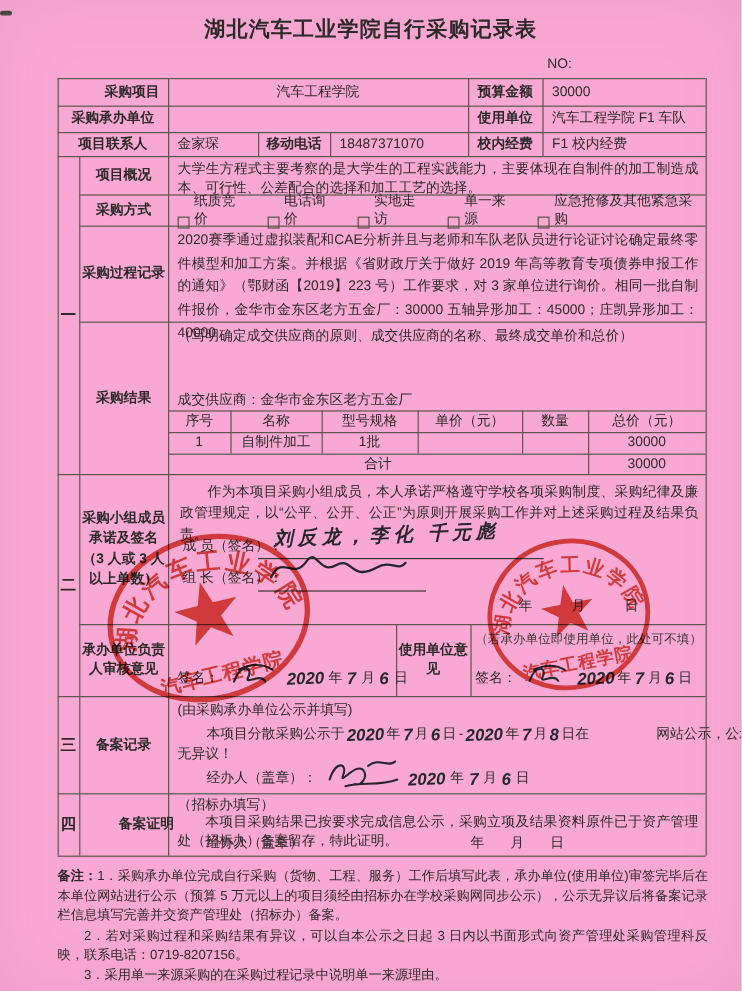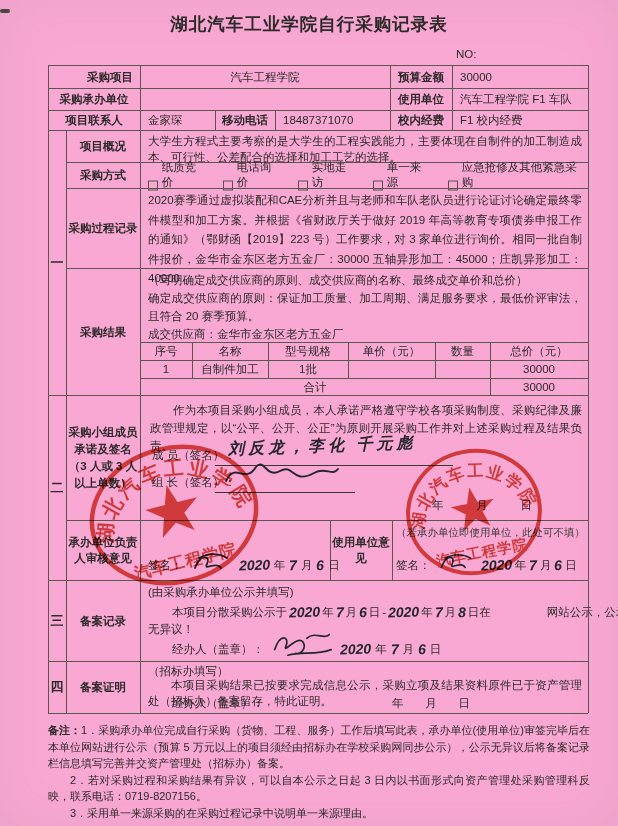--- a/index.html
+++ b/index.html
@@ -92,21 +92,21 @@
   <div class="abs flex c sec-num" style="left:48px;top:580px;width:18px;height:81px;">三</div>
   <div class="abs flex c sec-num" style="left:48px;top:661px;width:18px;height:52px;">四</div>
 
   <div class="abs flex c b fs" style="left:66px;top:130px;width:74px;height:32px;">项目概况</div>
   <div class="abs flex c b fs" style="left:66px;top:162px;width:74px;height:26px;">采购方式</div>
   <div class="abs flex c b fs" style="left:66px;top:188px;width:74px;height:80px;">采购过程记录</div>
   <div class="abs flex c b fs" style="left:66px;top:268px;width:74px;height:127px;">采购结果</div>
   <div class="abs flex c b fs" style="left:68px;top:395px;width:70px;height:125px;line-height:17px;">采购小组成员承诺及签名（3 人或 3 人以上单数）</div>
   <div class="abs flex c b fs" style="left:68px;top:520px;width:70px;height:60px;line-height:16px;">承办单位负责人审核意见</div>
   <div class="abs flex c b fs" style="left:66px;top:580px;width:74px;height:81px;">备案记录</div>
-  <div class="abs flex c b fs" style="left:66px;top:661px;width:74px;height:52px;">备案证明</div>
+  <div class="abs flex c b fs" style="left:66px;top:661px;width:74px;height:52px;padding-left:19px;">备案证明</div>
 
   <div class="abs wrap" style="left:148px;top:133px;width:434px;">大学生方程式主要考察的是大学生的工程实践能力，主要体现在自制件的加工制造成本、可行性、公差配合的选择和加工工艺的选择。</div>
 
   <div class="abs flex" style="left:148px;top:162px;width:436px;height:26px;gap:17px;">
     <span class="opt">
         <span class="cb"></span>
         <span>纸质竞价</span>
       </span>
     <span class="opt">
         <span class="cb"></span>
@@ -122,21 +122,20 @@
       </span>
     <span class="opt">
         <span class="cb"></span>
         <span>应急抢修及其他紧急采购</span>
       </span>
   </div>
 
   <div class="abs wrap" style="left:148px;top:191px;width:434px;line-height:19.5px;">2020赛季通过虚拟装配和CAE分析并且与老师和车队老队员进行论证讨论确定最终零件模型和加工方案。并根据《省财政厅关于做好 2019 年高等教育专项债券申报工作的通知》（鄂财函【2019】223 号）工作要求，对 3 家单位进行询价。相同一批自制件报价，金华市金东区老方五金厂：30000 五轴异形加工：45000；庄凯异形加工：40000</div>
 
   <div class="abs wrap" style="left:148px;top:271px;width:434px;line-height:18px;">（写明确定成交供应商的原则、成交供应商的名称、最终成交单价和总价）</div>
-  <div class="abs wrap" style="left:148px;top:289px;width:434px;line-height:18px;">确定成交供应商的原则：保证加工质量、加工周期、满足服务要求，最低价评审法，且符合 20 赛季预算。</div>
   <div class="abs wrap" style="left:148px;top:325px;width:434px;line-height:18px;">成交供应商：金华市金东区老方五金厂</div>
 
   <div class="abs flex c fs" style="left:140px;top:342px;width:52px;height:18px;">序号</div>
   <div class="abs flex c fs" style="left:192px;top:342px;width:76px;height:18px;">名称</div>
   <div class="abs flex c fs" style="left:268px;top:342px;width:80px;height:18px;">型号规格</div>
   <div class="abs flex c fs" style="left:348px;top:342px;width:87px;height:18px;">单价（元）</div>
   <div class="abs flex c fs" style="left:435px;top:342px;width:55px;height:18px;">数量</div>
   <div class="abs flex c fs" style="left:490px;top:342px;width:98px;height:18px;">总价（元）</div>
 
   <div class="abs flex c fs" style="left:140px;top:360px;width:52px;height:18px;">1</div>

